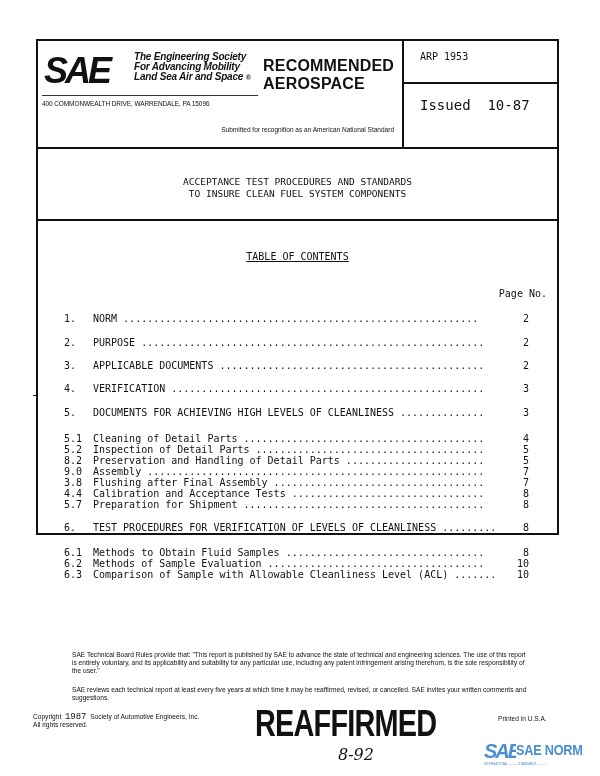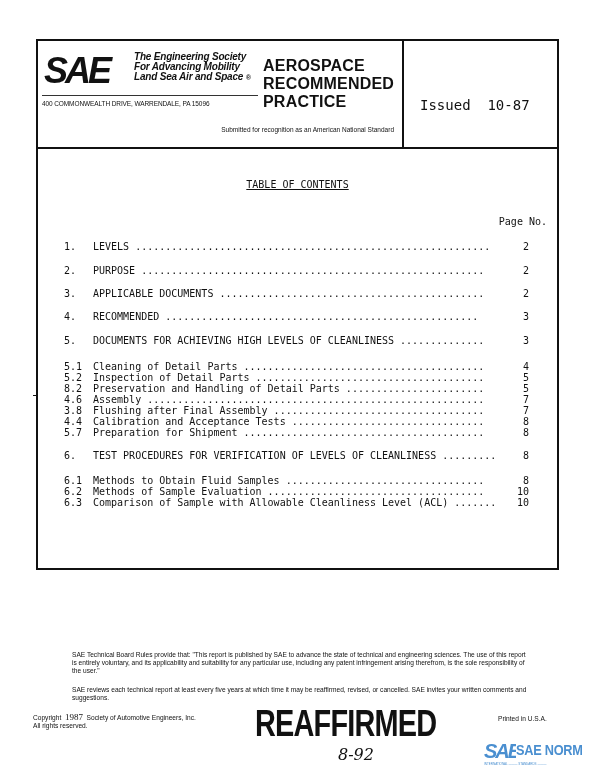--- a/index.html
+++ b/index.html
@@ -14,31 +14,31 @@
   .society { position: absolute; left: 96px; top: 11px; font-family: "Liberation Sans", sans-serif; font-weight: bold; font-style: italic; font-size: 10px; line-height: 10px; letter-spacing: -0.2px; }
   .address { position: absolute; left: 4px; top: 59px; font-size: 6.5px; font-family: "Liberation Sans", sans-serif; letter-spacing: -0.1px; }
   .addr-rule { position: absolute; left: 4px; top: 54px; width: 216px; border-top: 1px solid #333; }
   .arp-title { position: absolute; left: 225px; top: 16px; font-family: "Liberation Sans", sans-serif; font-weight: bold; font-size: 16px; line-height: 18px; letter-spacing: 0.2px; }
   .submitted { position: absolute; right: 8px; top: 85px; font-size: 6.5px; font-family: "Liberation Sans", sans-serif; }
   .arp-num { position: absolute; left: 16px; top: 10px; font-size: 10px; }
   .issued { position: absolute; left: 16px; top: 56px; font-size: 14px; }
   .title-box { height: 70px; border-bottom: 2px solid #111; text-align: center; }
   .title-box .line { font-size: 9.5px; line-height: 12px; }
   .title-box .l1 { padding-top: 27px; }
-  .main { position: relative; height: 419px; }
+  .main { position: relative; height: 312px; }
   .toc-heading { position: absolute; left: 0; right: 0; top: 30px; text-align: center; font-size: 10px; }
   .toc-heading span { text-decoration: underline; }
   .pageno { position: absolute; right: 10px; top: 67px; font-size: 10px; }
   .row { position: absolute; left: 0; right: 0; font-size: 10px; line-height: 11px; white-space: pre; }
   .row .num { position: absolute; left: 26px; }
   .row .txt { position: absolute; left: 55px; }
   .row .pg { position: absolute; right: 28px; text-align: right; }
   .fine { position: absolute; left: 72px; width: 460px; font-size: 6.6px; line-height: 8px; font-family: "Liberation Sans", sans-serif; }
   .copyright { position: absolute; left: 33px; top: 713px; font-size: 6.6px; line-height: 8px; font-family: "Liberation Sans", sans-serif; }
-  .copyright .yr { font-family: Liberation Serif, serif; font-size: 9px; text-align: right; }
+  .copyright .yr { font-family: Liberation Mono, monospace; font-size: 9px; text-align: right; }
   .reaffirmed { position: absolute; left: 255px; top: 704px; font-family: "Liberation Sans", sans-serif; font-weight: bold; font-size: 37px; letter-spacing: -1px; transform: scaleX(0.78); transform-origin: left top; line-height: 40px; }
   .handwritten { position: absolute; left: 338px; top: 745px; font-family: "DejaVu Serif", serif; font-style: italic; font-size: 16px; }
   .printed { position: absolute; left: 498px; top: 715px; font-size: 6.6px; font-family: "Liberation Sans", sans-serif; }
   .norm-logo { position: absolute; left: 484px; top: 740px; }
   .norm-text { position: absolute; left: 516px; top: 741px; font-family: "Liberation Sans", sans-serif; font-weight: bold; font-size: 15px; color: #4a8fd0; letter-spacing: -0.3px; transform: scaleX(0.85); transform-origin: left top; }
   .norm-sub { position: absolute; left: 484px; top: 762px; font-size: 3px; color: #4a8fd0; font-family: "Liberation Sans", sans-serif; }
   .tick { position: absolute; background: #111; }
 </style>
 </head>
 <body>
@@ -50,46 +50,52 @@
         <text x="0" y="30" font-family="Liberation Sans, sans-serif" font-weight="bold" font-style="italic" font-size="36" letter-spacing="-3" fill="#111">SAE</text>
       </svg>
       <div class="society">
         <div>The Engineering Society</div>
         <div>For Advancing Mobility</div>
         <div><span>Land Sea Air and Space</span> <span style="font-size:7px">®</span></div>
       </div>
       <div class="addr-rule"></div>
       <div class="address">400 COMMONWEALTH DRIVE, WARRENDALE, PA 15096</div>
       <div class="arp-title">
+        <div>RECOMMENDED</div>
         <div>AEROSPACE</div>
-        <div>RECOMMENDED</div>
-        <div>PRACTICE</div>
       </div>
       <div class="submitted">Submitted for recognition as an American National Standard</div>
     </div>
     <div class="header-right">
+      <div class="arp-box" style="position:relative">
+        <div class="arp-num mono">ARP 1953</div>
+      </div>
       <div class="issued mono" style="white-space:pre">Issued  10-87</div>
     </div>
   </div>
 
+  <div class="title-box mono">
+    <div class="line l1">ACCEPTANCE TEST PROCEDURES AND STANDARDS</div>
+    <div class="line">TO INSURE CLEAN FUEL SYSTEM COMPONENTS</div>
+  </div>
 
   <div class="main mono">
     <div class="toc-heading"><span>TABLE OF CONTENTS</span></div>
     <div class="pageno">Page No.</div>
 
-    <div class="row" style="top:92px"><span class="num">1.</span><span class="txt">LEVELS ...........................................................</span><span class="pg">2</span></div>
+    <div class="row" style="top:92px"><span class="num">1.</span><span class="txt">NORM ...........................................................</span><span class="pg">2</span></div>
     <div class="row" style="top:116px"><span class="num">2.</span><span class="txt">PURPOSE .........................................................</span><span class="pg">2</span></div>
     <div class="row" style="top:139px"><span class="num">3.</span><span class="txt">APPLICABLE DOCUMENTS ............................................</span><span class="pg">2</span></div>
-    <div class="row" style="top:162px"><span class="num">4.</span><span class="txt">RECOMMENDED ....................................................</span><span class="pg">3</span></div>
+    <div class="row" style="top:162px"><span class="num">4.</span><span class="txt">VERIFICATION ....................................................</span><span class="pg">3</span></div>
     <div class="row" style="top:186px"><span class="num">5.</span><span class="txt">DOCUMENTS FOR ACHIEVING HIGH LEVELS OF CLEANLINESS ..............</span><span class="pg">3</span></div>
 
     <div class="row" style="top:212px"><span class="num">5.1</span><span class="txt">Cleaning of Detail Parts ........................................</span><span class="pg">4</span></div>
     <div class="row" style="top:223px"><span class="num">5.2</span><span class="txt">Inspection of Detail Parts ......................................</span><span class="pg">5</span></div>
     <div class="row" style="top:234px"><span class="num">8.2</span><span class="txt">Preservation and Handling of Detail Parts .......................</span><span class="pg">5</span></div>
-    <div class="row" style="top:245px"><span class="num">4.6</span><span class="txt">Assembly ........................................................</span><span class="pg">7</span></div>
+    <div class="row" style="top:245px"><span class="num">9.0</span><span class="txt">Assembly ........................................................</span><span class="pg">7</span></div>
     <div class="row" style="top:256px"><span class="num">3.8</span><span class="txt">Flushing after Final Assembly ...................................</span><span class="pg">7</span></div>
     <div class="row" style="top:267px"><span class="num">4.4</span><span class="txt">Calibration and Acceptance Tests ................................</span><span class="pg">8</span></div>
     <div class="row" style="top:278px"><span class="num">5.7</span><span class="txt">Preparation for Shipment ........................................</span><span class="pg">8</span></div>
 
     <div class="row" style="top:301px"><span class="num">6.</span><span class="txt">TEST PROCEDURES FOR VERIFICATION OF LEVELS OF CLEANLINESS .........</span><span class="pg">8</span></div>
 
     <div class="row" style="top:326px"><span class="num">6.1</span><span class="txt">Methods to Obtain Fluid Samples .................................</span><span class="pg">8</span></div>
     <div class="row" style="top:337px"><span class="num">6.2</span><span class="txt">Methods of Sample Evaluation ....................................</span><span class="pg">10</span></div>
     <div class="row" style="top:348px"><span class="num">6.3</span><span class="txt">Comparison of Sample with Allowable Cleanliness Level (ACL) .......</span><span class="pg">10</span></div>
   </div>

